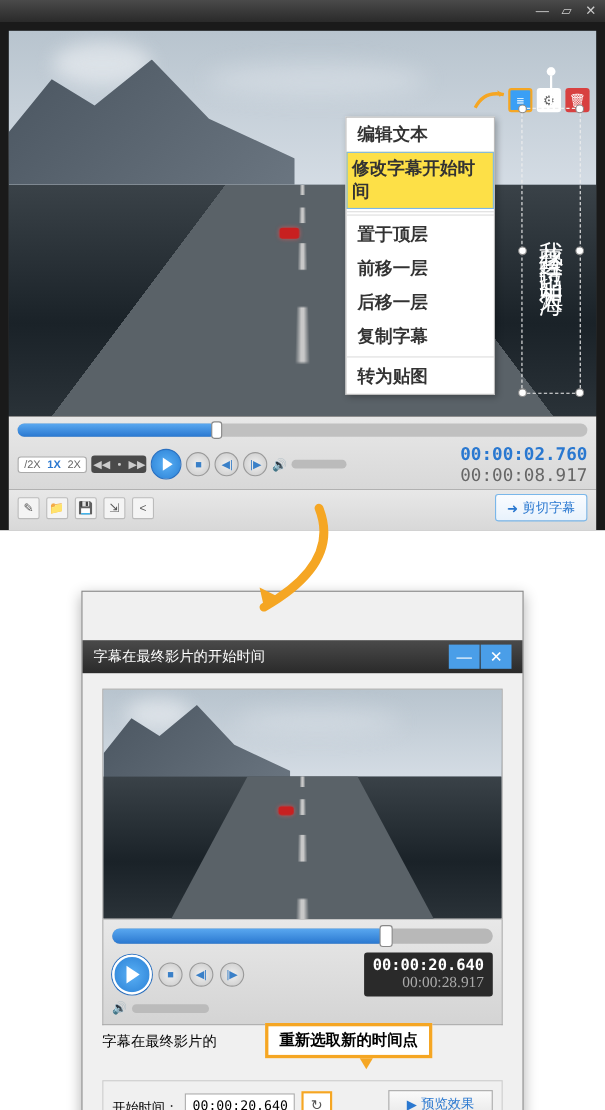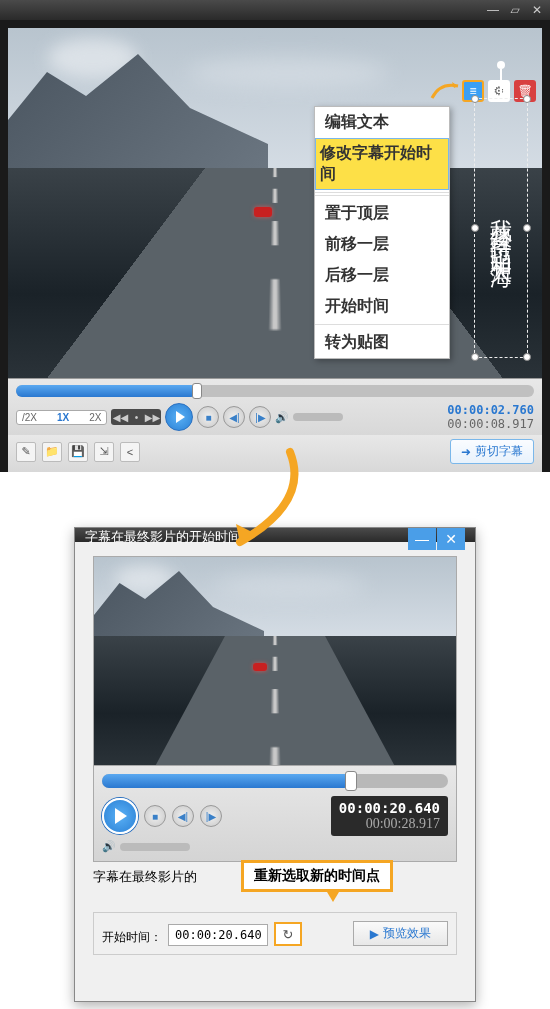--- a/index.html
+++ b/index.html
@@ -45,44 +45,44 @@
 .menu-item { padding: 5px 10px; color: #333; cursor: pointer; }
 .menu-item.selected { background: #fde047; border: 1px solid #7ab7ea; padding: 4px 4px; }
 .menu-sep { height: 1px; background: #ddd; margin: 2px 0; }
 
 
 .controls { background: linear-gradient(#e8e8e8, #d8d8d8); border-top: 1px solid #999; padding: 2px 8px 4px 8px; margin: 0 8px; }
 .timeline { height: 12px; background: #c0c0c0; border-radius: 6px; position: relative; margin: 4px 0 6px 0; }
 .timeline-fill { position: absolute; left: 0; top: 0; height: 100%; width: 35%; background: linear-gradient(#5aa8f0, #2a78d0); border-radius: 6px; }
 .timeline-thumb { position: absolute; left: 35%; top: -2px; width: 10px; height: 16px; background: #fff; border: 1px solid #888; border-radius: 3px; margin-left: -5px; }
 .ctrl-row { display: flex; align-items: center; gap: 4px; }
-.speed-box { background: #fff; border: 1px solid #aaa; border-radius: 3px; padding: 1px 3px; font-size: 10px; display: flex; gap: 16px; }
+.speed-box { background: #fff; border: 1px solid #aaa; border-radius: 3px; padding: 1px 3px; font-size: 10px; display: flex; gap: 2px; }
 .speed-item { padding: 0 2px; color: #666; }
 .speed-item.active { color: #2a78d0; font-weight: bold; }
 .speed-ctrl { display: flex; background: #4a4a4a; border-radius: 3px; padding: 2px; gap: 2px; }
 .speed-arrow { width: 14px; height: 12px; color: #ccc; font-size: 10px; display: flex; align-items: center; justify-content: center; cursor: pointer; }
 .play-btn { width: 28px; height: 28px; border-radius: 14px; background: radial-gradient(#5ab0f5, #2a80d5); display: flex; align-items: center; justify-content: center; cursor: pointer; border: 1px solid #2a70c0; }
 .play-triangle { width: 0; height: 0; border-left: 9px solid #fff; border-top: 6px solid transparent; border-bottom: 6px solid transparent; margin-left: 2px; }
 .ctrl-btn { width: 22px; height: 22px; border-radius: 11px; background: radial-gradient(#f0f0f0, #c8c8c8); border: 1px solid #999; display: flex; align-items: center; justify-content: center; font-size: 10px; color: #3a80c8; cursor: pointer; }
 .vol { display: flex; align-items: center; gap: 4px; color: #3a80c8; font-size: 11px; }
 .vol-bar { width: 50px; height: 8px; background: #bbb; border-radius: 4px; }
-.time-display { margin-left: auto; text-align: right; font-size: 12px; font-family: monospace; }
+.time-display { margin-left: auto; text-align: right; font-size: 16px; font-family: monospace; }
 .time-cur { color: #2a78d0; font-weight: bold; }
 .time-tot { color: #666; }
 .toolbar2 { display: flex; align-items: center; gap: 6px; padding: 4px 8px 8px 8px; margin: 0 8px; background: linear-gradient(#e8e8e8, #d8d8d8); }
 .tb-btn { width: 20px; height: 20px; background: #f4f4f4; border: 1px solid #bbb; border-radius: 2px; display: flex; align-items: center; justify-content: center; font-size: 11px; color: #555; cursor: pointer; }
 .export-btn { margin-left: auto; padding: 3px 10px; background: linear-gradient(#fafcff, #e8f2fc); border: 1px solid #7ab7ea; border-radius: 3px; color: #2a78d0; font-size: 12px; display: flex; align-items: center; gap: 4px; cursor: pointer; }
 
 
 .connector-arrow { position: relative; height: 55px; width: 550px; }
 .connector-arrow svg { position: absolute; top: -30px; left: 160px; width: 160px; height: 120px; }
 
 
 .dialog { width: 402px; margin: 0 auto 10px auto; background: #f0f0f0; border: 1px solid #888; box-shadow: 0 4px 12px rgba(0,0,0,0.3); }
-.dialog-title { height: 14px; background: linear-gradient(#4a4a4a, #2a2a2a); color: #fff; font-size: 13px; display: flex; align-items: flex-start; padding: 0 10px; }
+.dialog-title { height: 30px; background: linear-gradient(#4a4a4a, #2a2a2a); color: #fff; font-size: 13px; display: flex; align-items: center; padding: 0 10px; margin-top: 44px; }
 .dialog-title-btns { margin-left: auto; display: flex; }
 .dlg-tbtn { width: 28px; height: 22px; display: flex; align-items: center; justify-content: center; font-size: 14px; cursor: pointer; }
 .dlg-min { background: #4a9ee8; color: #fff; }
 .dlg-close { background: #4a9ee8; color: #fff; margin-left: 1px; }
 .dialog-body { padding: 14px 18px; }
 .preview-area { position: relative; height: 210px; background: linear-gradient(to bottom, #a8b8c8 0%, #8a9aa8 30%, #4a5258 45%, #1a2228 100%); border: 1px solid #aaa; overflow: hidden; }
 .preview-area .sky { height: 38%; }
 .preview-area .mountain { top: 10px; width: 170px; height: 80px; }
 .preview-area .ground { top: 38%; }
 .preview-area .road { top: 38%; width: 100px; height: 62%; }
@@ -148,21 +148,21 @@
     </div>
 
     <div class="context-menu">
       <div class="menu-item">编辑文本</div>
       <div class="menu-item selected">修改字幕开始时间</div>
       <div class="menu-sep"></div>
       <div class="menu-sep"></div>
       <div class="menu-item">置于顶层</div>
       <div class="menu-item">前移一层</div>
       <div class="menu-item">后移一层</div>
-      <div class="menu-item">开始时间</div>
+      <div class="menu-item">复制字幕</div>
       <div class="menu-sep"></div>
       <div class="menu-item">转为贴图</div>
     </div>
   </div>
 
   <div class="controls">
     <div class="timeline">
       <div class="timeline-fill"></div>
         <div class="timeline-thumb"></div>
     </div>

